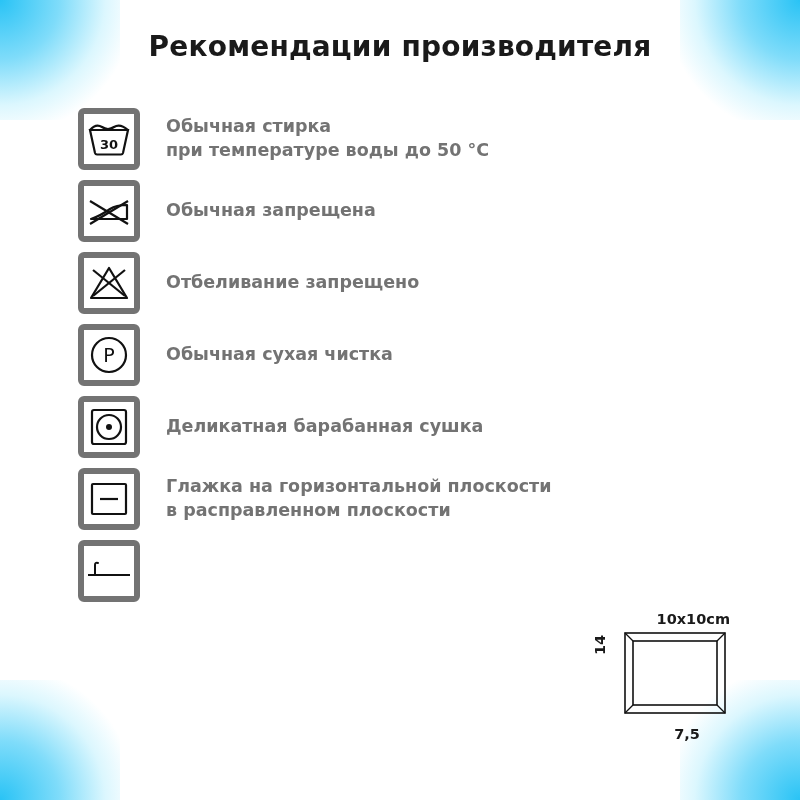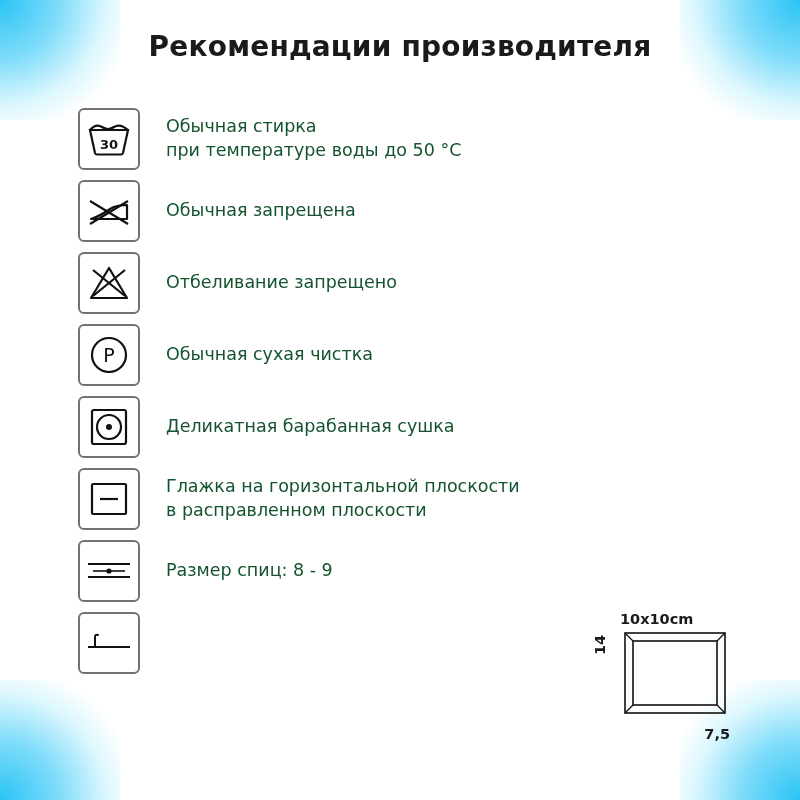--- a/index.html
+++ b/index.html
@@ -64,63 +64,63 @@
   }
   .care-row {
     display: flex;
     align-items: center;
     height: 62px;
     margin-bottom: 10px;
   }
   .icon-box {
     width: 62px;
     height: 62px;
-    border: 2px solid #737373;
+    border: 6px solid #737373;
     border-radius: 6px;
     box-sizing: border-box;
     background: #ffffff;
     flex: 0 0 62px;
     display: flex;
     align-items: center;
     justify-content: center;
   }
   .care-text {
     margin-left: 26px;
     font-size: 17.5px;
-    color: #14532d;
+    color: #737373;
     line-height: 1.35;
-    font-weight: 400;
+    font-weight: 700;
   }
   .care-text .line2 {
     display: block;
   }
 
   #gauge {
     position: absolute;
     right: 58px;
     bottom: 58px;
     width: 150px;
     height: 135px;
   }
   #gauge .g-top {
     position: absolute;
     top: 4px;
     left: 28px;
     width: 110px;
-    text-align: left;
+    text-align: right;
     font-size: 14.5px;
     font-weight: bold;
     color: #1a1a1a;
   }
   #gauge .g-bottom {
     position: absolute;
     bottom: 0;
-    left: 28px;
+    left: 40px;
     width: 110px;
-    text-align: right;
+    text-align: center;
     font-size: 14.5px;
     font-weight: bold;
     color: #1a1a1a;
   }
   #gauge .g-left {
     position: absolute;
     left: 0;
     top: 48px;
     font-size: 14.5px;
     font-weight: bold;
@@ -221,33 +221,20 @@
           <rect x="4" y="6" width="34" height="30" rx="1" fill="none" stroke="#111" stroke-width="2.2"></rect>
           <line x1="12" y1="21" x2="30" y2="21" stroke="#111" stroke-width="2.2"></line>
         </svg>
       </div>
       <div class="care-text">
         <span>Глажка на горизонтальной плоскости</span>
         <span class="line2">в расправленном плоскости</span>
       </div>
     </div>
 
-    <div class="care-row">
-      <div class="icon-box">
-        <svg width="48" height="32" viewBox="0 0 48 32">
-          <line x1="3" y1="9" x2="45" y2="9" stroke="#111" stroke-width="2"></line>
-          <line x1="3" y1="22" x2="45" y2="22" stroke="#111" stroke-width="2"></line>
-          <circle cx="24" cy="16" r="2.6" fill="#111"></circle>
-          <line x1="8" y1="16" x2="40" y2="16" stroke="#111" stroke-width="1.6"></line>
-        </svg>
-      </div>
-      <div class="care-text">
-        <span>Размер спиц: 8 - 9</span>
-      </div>
-    </div>
 
     <div class="care-row">
       <div class="icon-box">
         <svg width="48" height="32" viewBox="0 0 48 32">
           <line x1="3" y1="20" x2="45" y2="20" stroke="#111" stroke-width="2"></line>
           <path d="M10 20 L10 10 Q10 7 13 8" fill="none" stroke="#111" stroke-width="2" stroke-linecap="round"></path>
         </svg>
       </div>
     </div>
 

